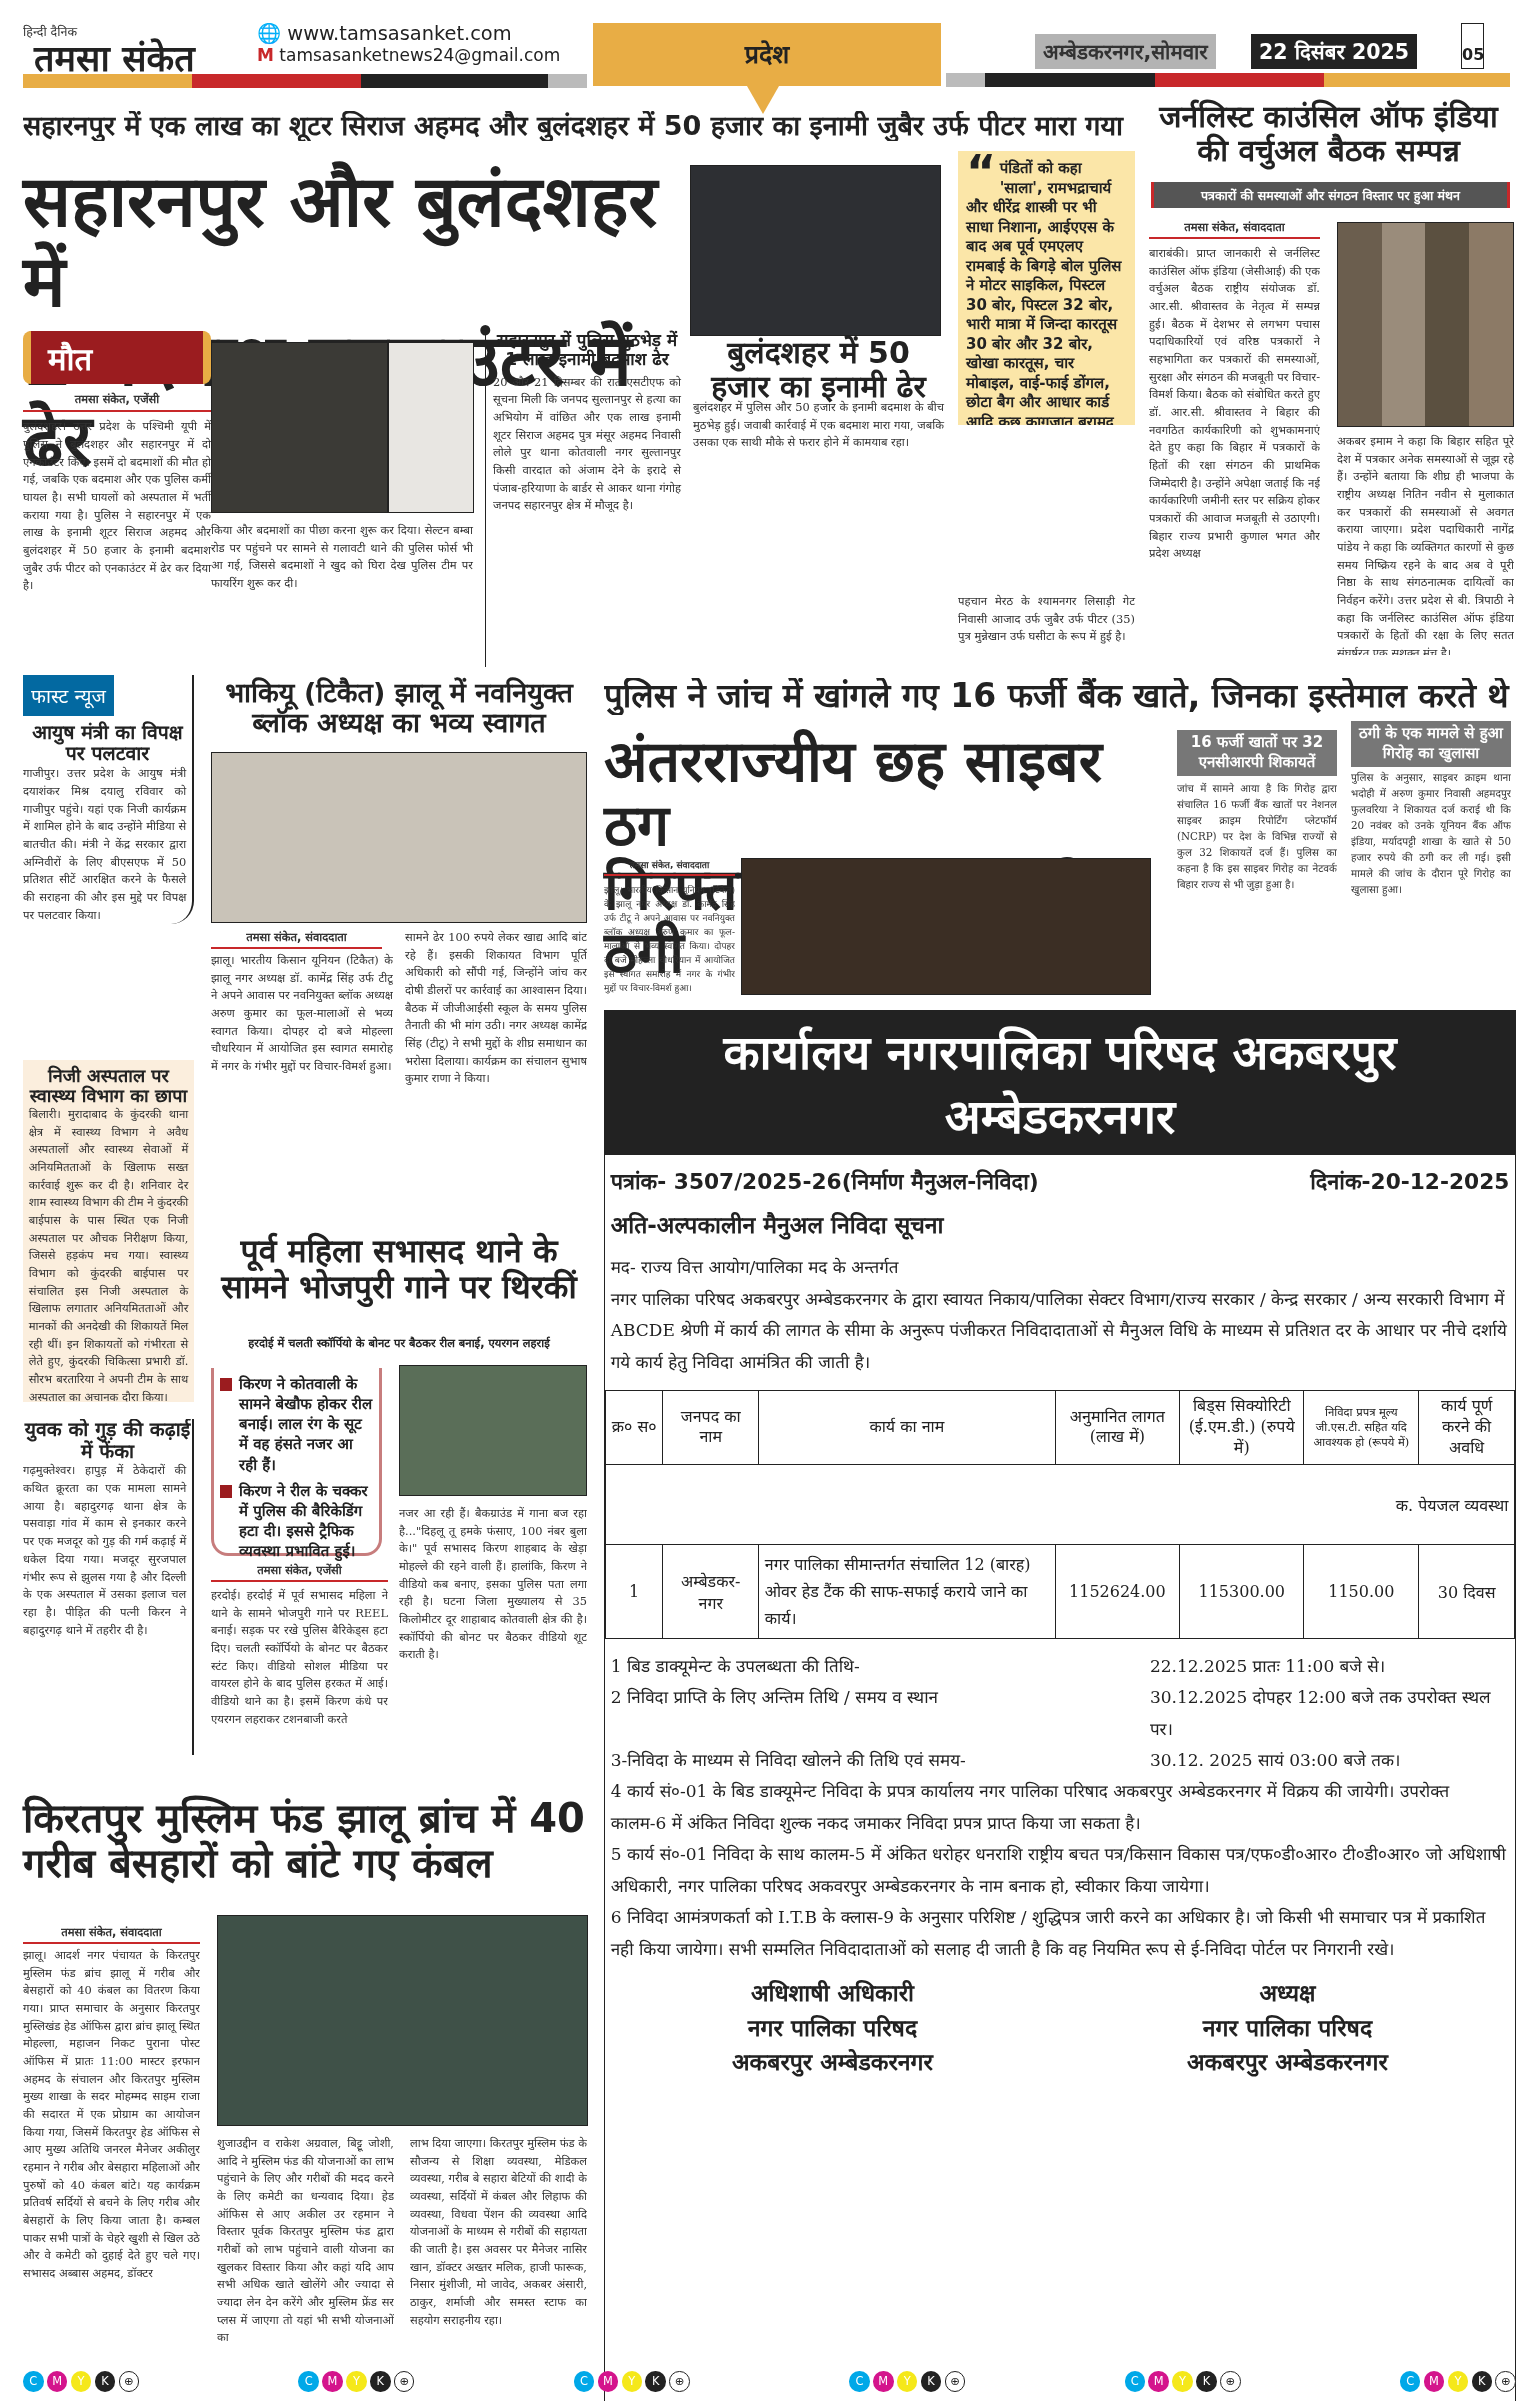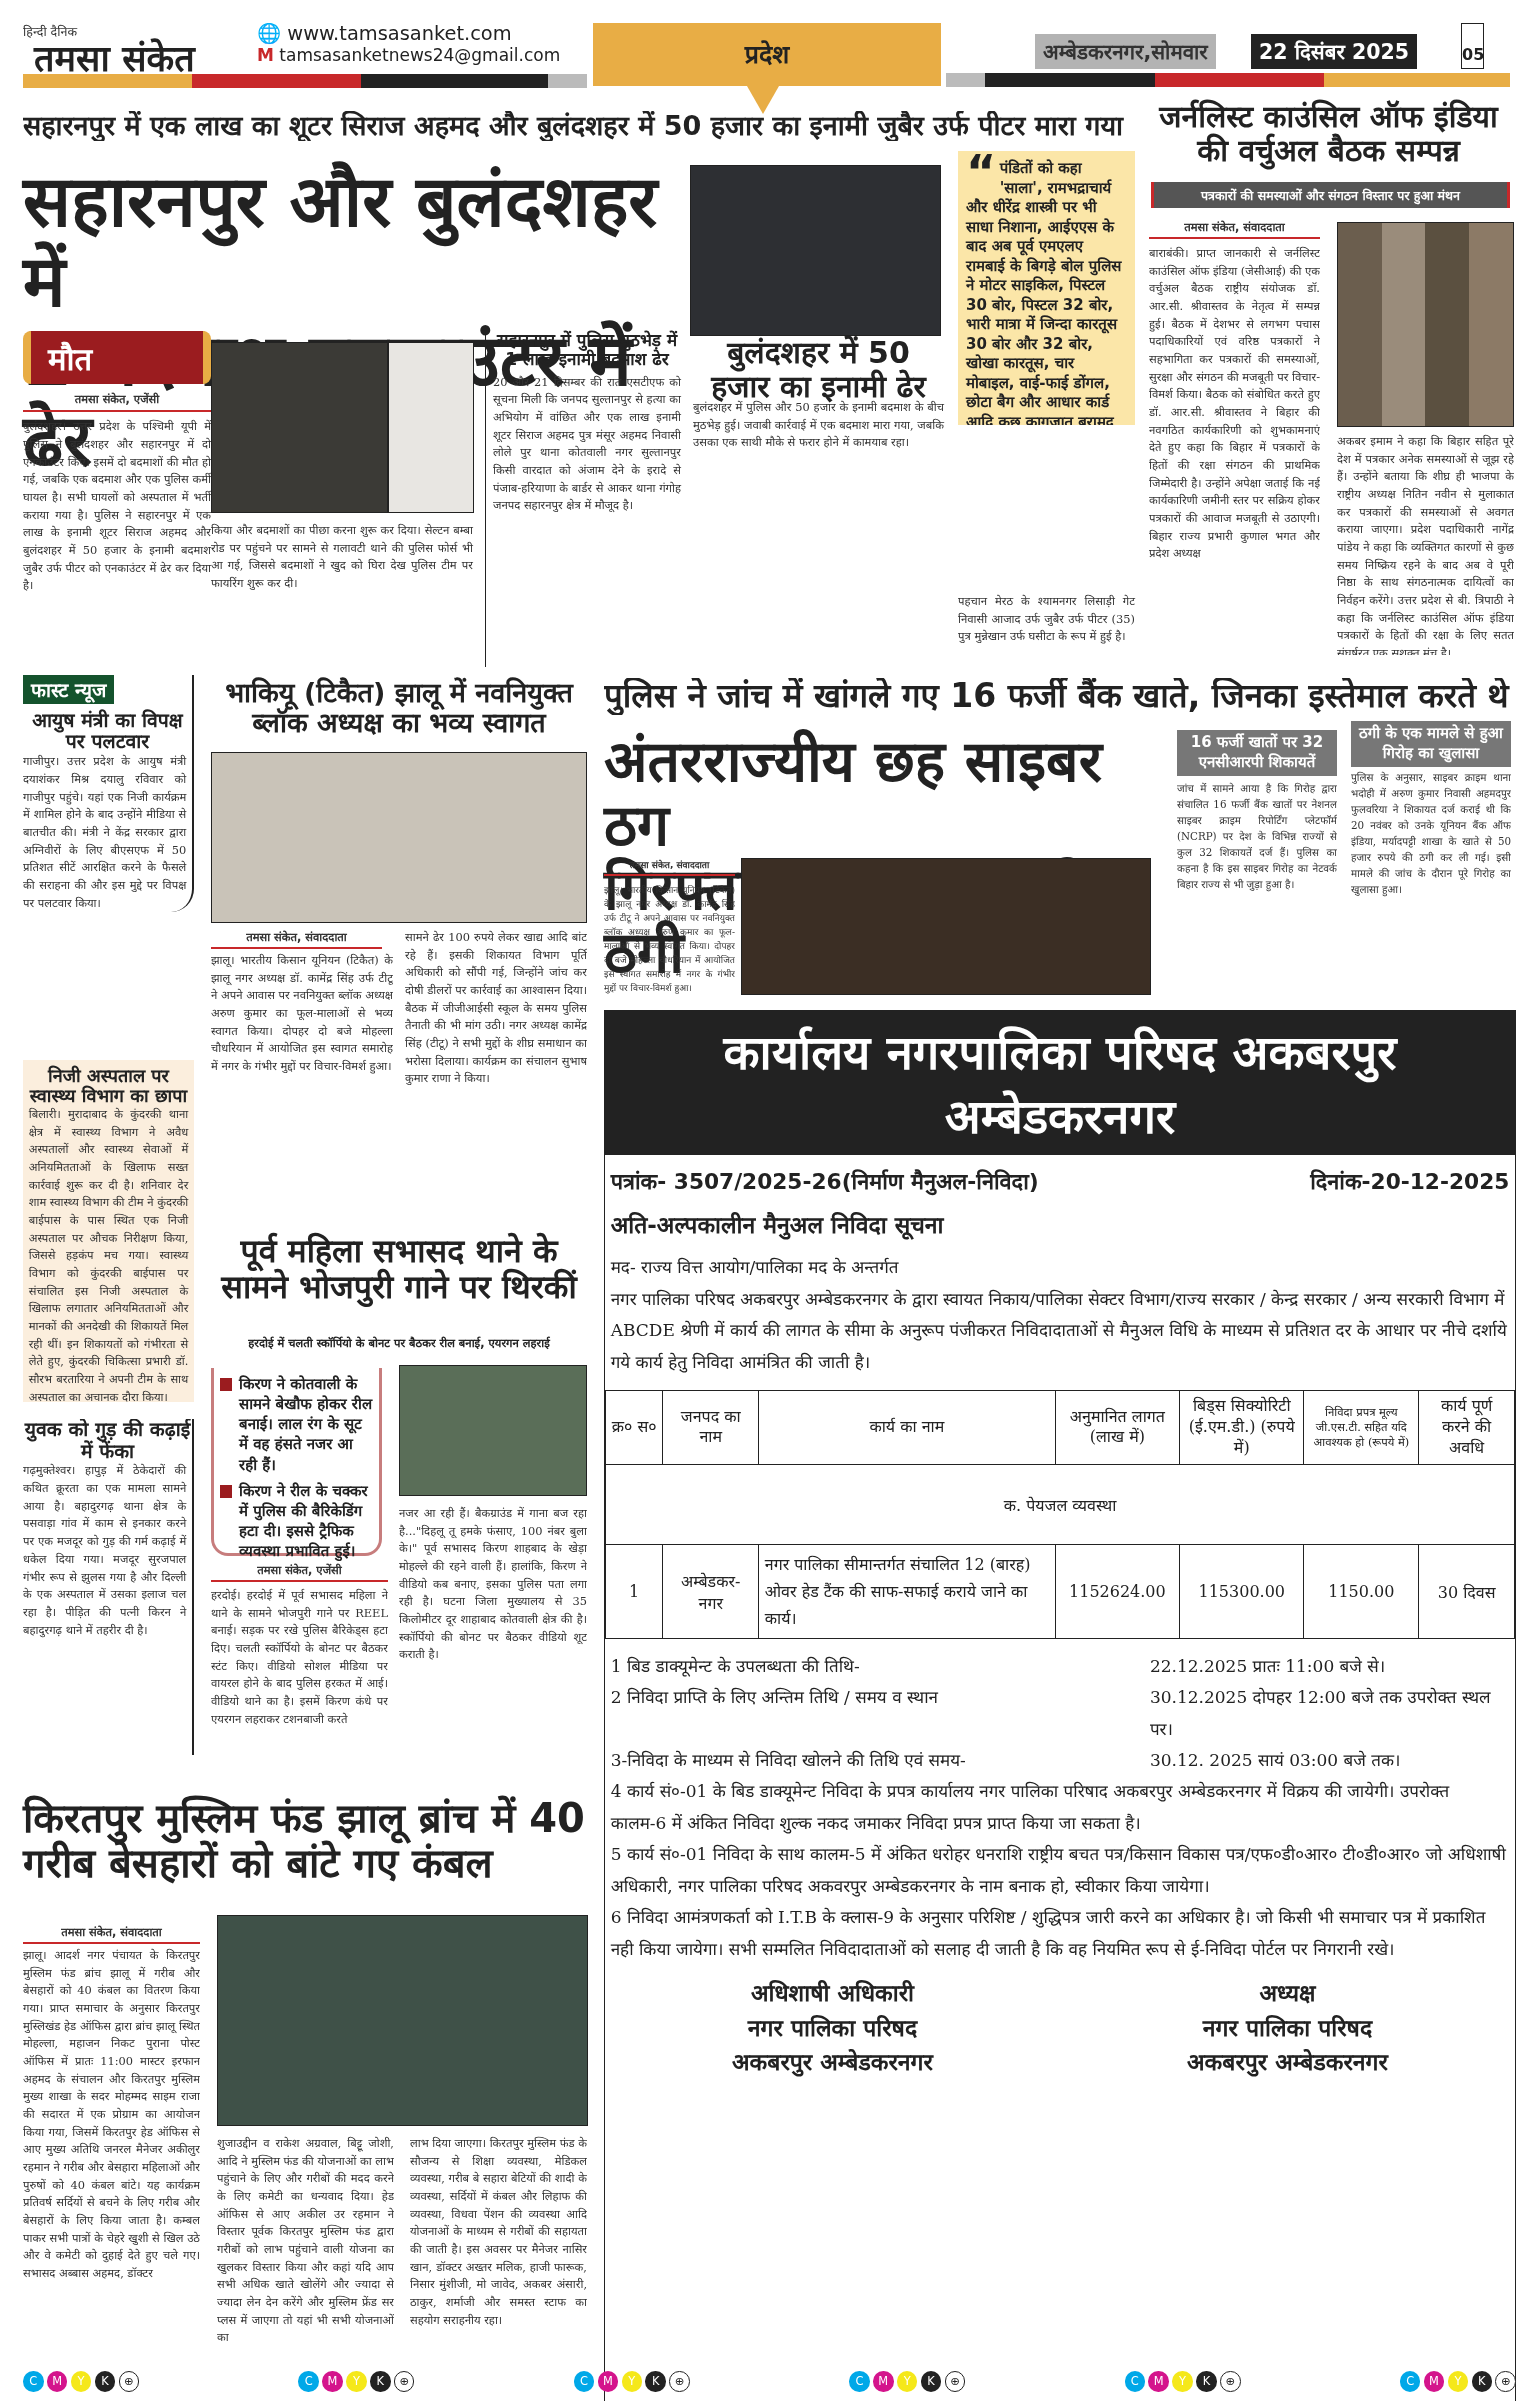--- a/index.html
+++ b/index.html
@@ -12,21 +12,21 @@
 .stripe{height:13.7px}
 .date-box{font-size:20.5px;font-weight:bold;padding:3.4px 8px}
 .h-xl{font-weight:bold;color:#222;line-height:1.12;font-family:"DejaVu Sans",sans-serif}
 .body{font-size:11.4px;line-height:1.55;color:#333;text-align:justify;font-family:"DejaVu Serif",serif}
 .byline{font-size:11.4px;font-weight:bold;color:#333;border-bottom:2.3px solid #c8282a;padding-bottom:3.4px;text-align:center}
 .photo{background:#3a3a3a;border:1.1px solid #222}
 .photo.light{background:#cfc9c0}
 .photo.green{background:#4a6b58}
 .photo.grid{background:#5b5040}
 .quote-box{background:#fbe6a8;padding:8px;font-size:15px;font-weight:bold;line-height:1.3;color:#222}
-.fast{background:#14532d;color:#fff;font-weight:bold;font-size:19.4px;padding:1px 8px;display:inline-block}
+.fast{background:#0369a1;color:#fff;font-weight:normal;font-size:19.4px;padding:7px 8px;display:inline-block}
 .beige{background:#fbeedd}
 .notice{border:1.7px solid #222;background:#fff}
 .notice-head{background:#222;color:#fff;font-size:47px;font-weight:bold;text-align:center;padding:8px 0}
 .notice p{font-size:17px;line-height:1.85;color:#222;font-family:"DejaVu Serif",serif}
 table.tender{border-collapse:collapse;width:100%;font-size:16px;font-family:"DejaVu Serif",serif}
 table.tender th,table.tender td{border:1.7px solid #222;padding:5.7px;text-align:center;vertical-align:middle}
 table.tender th{font-weight:normal;line-height:1.3}
 .sig{font-size:23px;font-weight:bold;text-align:center;line-height:1.5}
 .cmyk{display:flex;gap:3.4px}
 .cmyk span{width:20.5px;height:20.5px;border-radius:50%;display:flex;align-items:center;justify-content:center;font-size:11.4px;color:#fff}
@@ -152,21 +152,21 @@
         <tr>
       <th style="width:6%">क्र० स०</th>
       <th style="width:10%">जनपद का नाम</th>
       <th style="width:31%">कार्य का नाम</th>
       <th style="width:13%">अनुमानित लागत (लाख में)</th>
       <th style="width:13%">बिड्स सिक्योरिटी (ई.एम.डी.) (रुपये में)</th>
       <th style="width:12%;font-size:11.4px">निविदा प्रपत्र मूल्य जी.एस.टी. सहित यदि आवश्यक हो (रूपये में)</th>
       <th style="width:10%">कार्य पूर्ण करने की अवधि</th>
     </tr>
     <tr>
-      <td colspan="7" style="text-align:center;height:80px">क. पेयजल व्यवस्था</td>
+      <td colspan="7" style="text-align:right;height:80px">क. पेयजल व्यवस्था</td>
     </tr>
     <tr>
       <td>1</td>
       <td>अम्बेडकर-नगर</td>
       <td style="text-align:left;line-height:1.7">नगर पालिका सीमान्तर्गत संचालित 12 (बारह) ओवर हेड टैंक की साफ-सफाई कराये जाने का कार्य।</td>
       <td>1152624.00</td>
       <td>115300.00</td>
       <td>1150.00</td>
       <td>30 दिवस</td>
     </tr>

